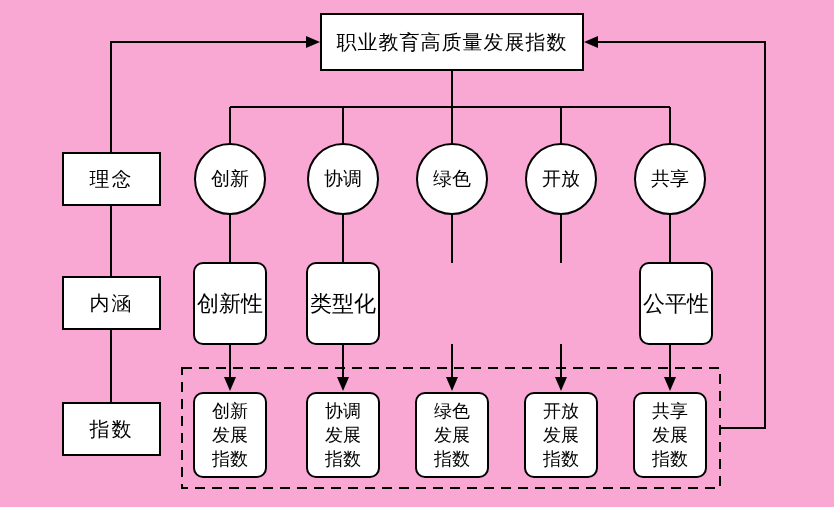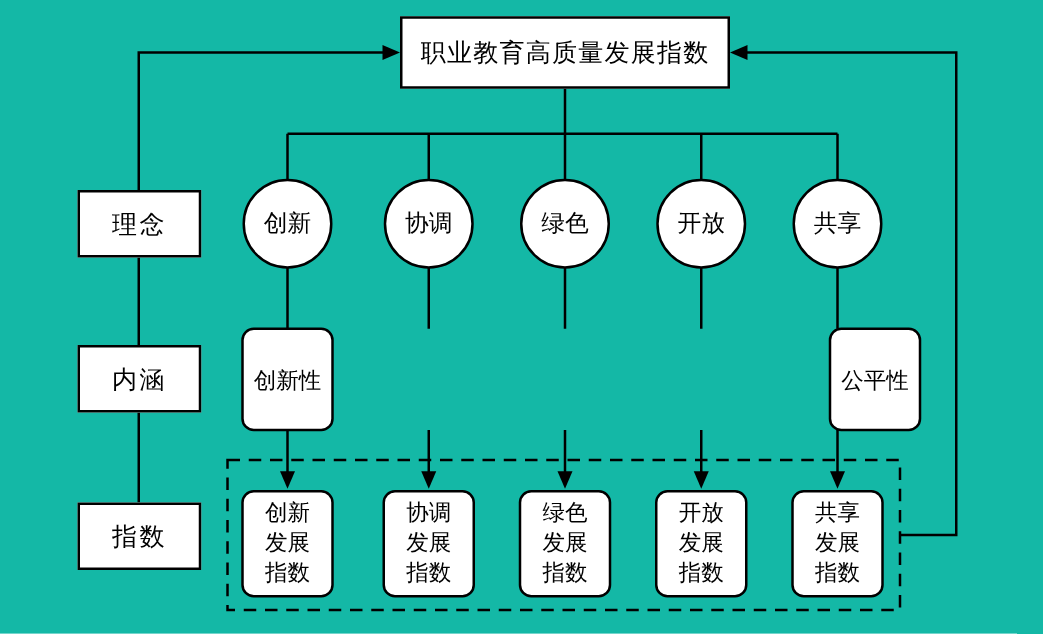--- a/index.html
+++ b/index.html
@@ -5,21 +5,21 @@
   html, body {
     margin: 0;
     padding: 0;
     background: #ffffff;
     font-family: "DejaVu Serif", "Liberation Serif", serif;
   }
   #diagram {
     position: relative;
     width: 834px;
     height: 507px;
-    background: #14b8a6;
+    background: #f9a8d4;
     overflow: hidden;
   }
   #connector-svg {
     position: absolute;
     left: 0; top: 0;
     width: 834px; height: 507px;
     z-index: 0;
   }
   .node {
     position: absolute;
@@ -48,21 +48,21 @@
   .circle {
     top: 143px;
     width: 72px; height: 72px;
     border-radius: 50%;
     font-size: 19px;
   }
   .conn-box {
     top: 262px;
     width: 74px; height: 83px;
     border-radius: 10px;
-    font-size: 18px;
+    font-size: 22px;
   }
   .index-box {
     top: 392px;
     width: 74px; height: 86px;
     border-radius: 10px;
     font-size: 18px;
   }
   .index-box .lines {
     display: flex;
     flex-direction: column;
@@ -129,21 +129,22 @@
   <div class="node side-box" style="top:152px">理念</div>
   <div class="node side-box" style="top:402px">指数</div>
 
   <div class="node circle" style="left:194px">创新</div>
   <div class="node circle" style="left:307px">协调</div>
   <div class="node circle" style="left:416px">绿色</div>
   <div class="node circle" style="left:525px">开放</div>
   <div class="node circle" style="left:634px">共享</div>
 
   <div class="node conn-box" style="left:193px">创新性</div>
-  <div class="node conn-box" style="left:663px">公平性</div>
+  <div class="node conn-box" style="left:306px">类型化</div>
+  <div class="node conn-box" style="left:639px">公平性</div>
 
   <div class="node index-box" style="left:193px">
     <div class="lines">
       <span>创新</span>
       <span>发展</span>
       <span>指数</span>
     </div>
   </div>
   <div class="node index-box" style="left:306px">
     <div class="lines">

